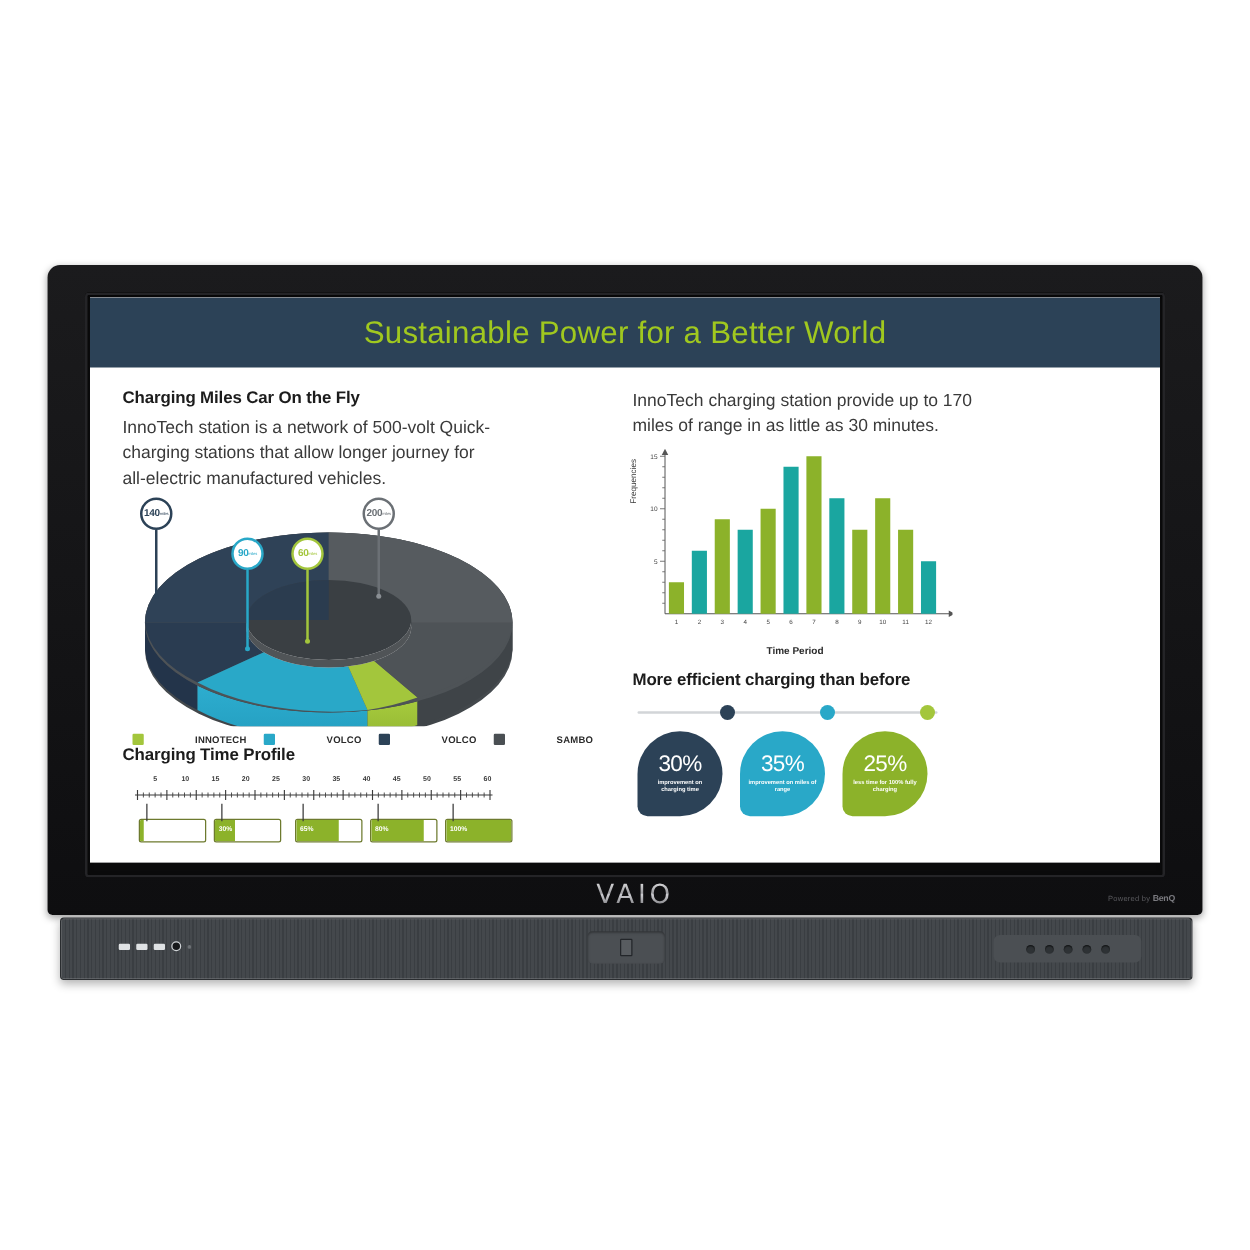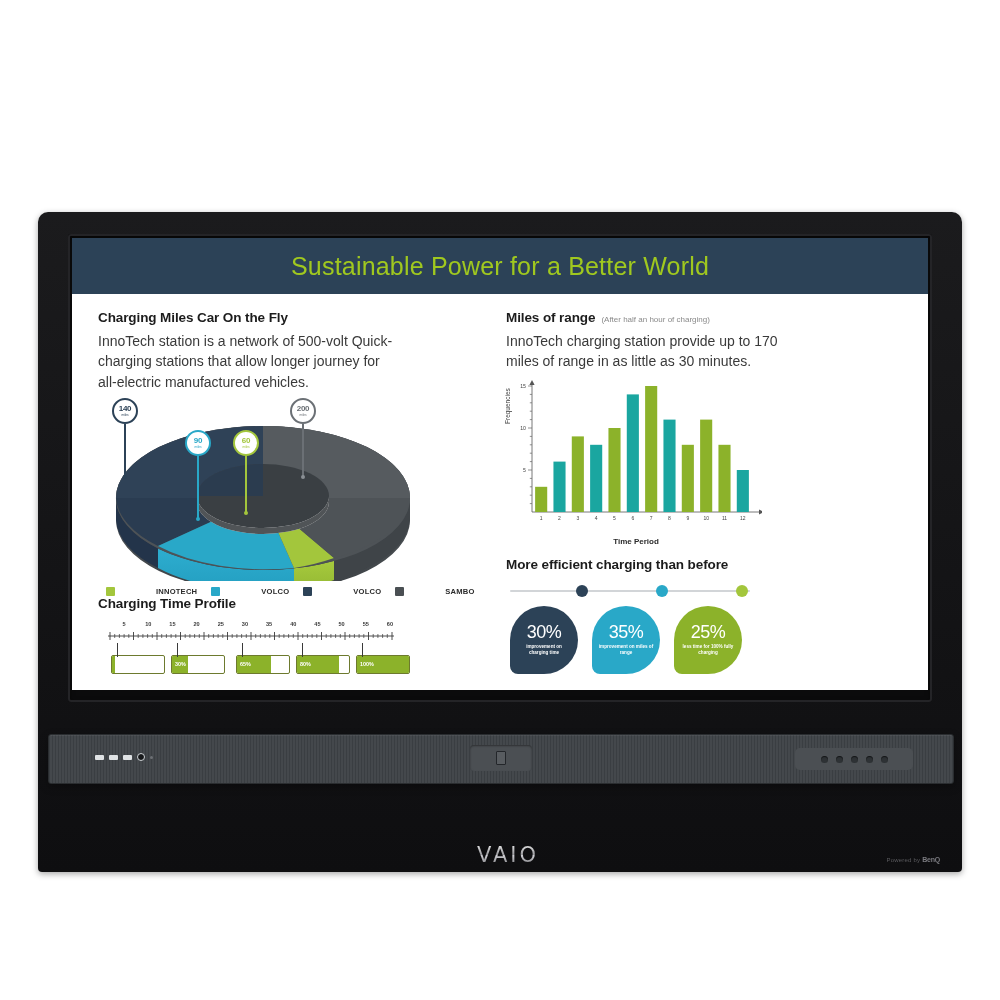--- a/index.html
+++ b/index.html
@@ -1,21 +1,21 @@
 <!DOCTYPE html>
 <html><head>
 <meta charset="utf-8">
 <style>
   html,body{margin:0;padding:0;background:#ffffff;}
   body{width:1000px;height:1000px;font-family:"Liberation Sans",sans-serif;overflow:hidden;position:relative;}
 
   
   #stage{position:absolute;left:0;top:0;width:1000px;height:1000px;background:#fff;}
 
-  .monitor{position:absolute;left:38px;top:212px;width:924px;height:660px;
+  .monitor{position:absolute;left:38px;top:212px;width:924px;height:520px;
     background:linear-gradient(180deg,#1b1b1d 0%,#141416 55%,#0e0e10 100%);
     border-radius:10px 10px 4px 4px;
     box-shadow:0 2px 6px rgba(0,0,0,.35);}
   .bezel-inner{position:absolute;left:30px;top:22px;width:864px;height:468px;
     background:#0b0b0c;border-radius:3px;
     box-shadow:inset 0 0 0 2px #242427, inset 0 2px 6px rgba(0,0,0,.8);}
   .screen{position:absolute;left:4px;top:4px;width:856px;height:452px;background:#fff;overflow:hidden;}
 
   .vaio{position:absolute;left:0;right:0;bottom:6px;height:22px;display:flex;align-items:center;justify-content:center;padding-left:16px;}
   .vaio-mark{font-family:"DejaVu Sans",sans-serif;font-size:21px;letter-spacing:3px;font-weight:400;
@@ -55,21 +55,21 @@
   .h2{font-size:13.5px;font-weight:700;color:#1c1c1c;margin:0 0 6px 0;letter-spacing:-.1px;}
   .h2 .sub{font-size:8px;font-weight:400;color:#8a8a8a;margin-left:6px;letter-spacing:0;}
   .p{font-size:14px;line-height:1.45;color:#3a3a3a;margin:0;max-width:300px;}
 
   
   .donut-wrap{position:relative;width:330px;height:185px;margin-top:6px;}
   .donut-svg{position:absolute;left:0;top:18px;}
 
   .pin{position:absolute;display:flex;flex-direction:column;align-items:center;}
   .pin-badge{width:22px;height:22px;border-radius:50%;background:#fff;border:2.2px solid #2c4257;
-    display:flex;flex-direction:column;align-items:center;justify-content:center;line-height:1;}
+    display:flex;flex-direction:row;align-items:center;justify-content:center;line-height:1;}
   .pin-badge b{font-size:8px;font-weight:700;color:#2c4257;letter-spacing:-.3px;}
   .pin-badge i{font-style:normal;font-size:3.2px;color:#2c4257;letter-spacing:-.1px;margin-top:.5px;}
   .pin-stem{width:1.4px;background:#2c4257;}
   .pin-tip{width:4px;height:4px;border-radius:50%;background:#2c4257;margin-top:-1px;}
   .pin.cy .pin-badge{border-color:#29a8c8;} .pin.cy .pin-badge b,.pin.cy .pin-badge i{color:#29a8c8;}
   .pin.cy .pin-stem{background:#29a8c8;} .pin.cy .pin-tip{background:#29a8c8;}
   .pin.gr .pin-badge{border-color:#a3c63c;} .pin.gr .pin-badge b,.pin.gr .pin-badge i{color:#a3c63c;}
   .pin.gr .pin-stem{background:#a3c63c;} .pin.gr .pin-tip{background:#a3c63c;}
   .pin.gy .pin-badge{border-color:#6b7075;} .pin.gy .pin-badge b,.pin.gy .pin-badge i{color:#6b7075;}
   .pin.gy .pin-stem{background:#6b7075;} .pin.gy .pin-tip{background:#8a8f94;}
@@ -351,23 +351,20 @@
                         <span class="bat-lbl">100%</span>
                       </div>
                     </div>
                     <div class="bat-lead" style="left: 259px; top: -12px; height: 14px;"></div>
                   </div>
               </div>
             </div>
 
             <div class="col col-right">
 
-              <div class="h2">
-                <span>Miles of range</span><span class="sub">(After half an hour of charging)</span>
-              </div>
               <p class="p">InnoTech charging station provide up to 170 miles of range in as little as 30 minutes.</p>
 
               <div class="barchart">
                 <span class="ylab">Frequencies</span>
                 <svg width="256" height="150" viewBox="0 0 256 150" id="barsvg">
                     <line x1="26" y1="4" x2="26" y2="132" stroke="#555" stroke-width="0.8"></line>
                     <polygon points="26,0 23.4,5 28.6,5" fill="#555"></polygon>
                     <line x1="26" y1="132" x2="254" y2="132" stroke="#555" stroke-width="0.8"></line>
                     <polygon points="258,132 253,129.4 253,134.6" fill="#555"></polygon>
                     <line x1="23.8" y1="123.6" x2="26" y2="123.6" stroke="#666" stroke-width="0.7"></line>

